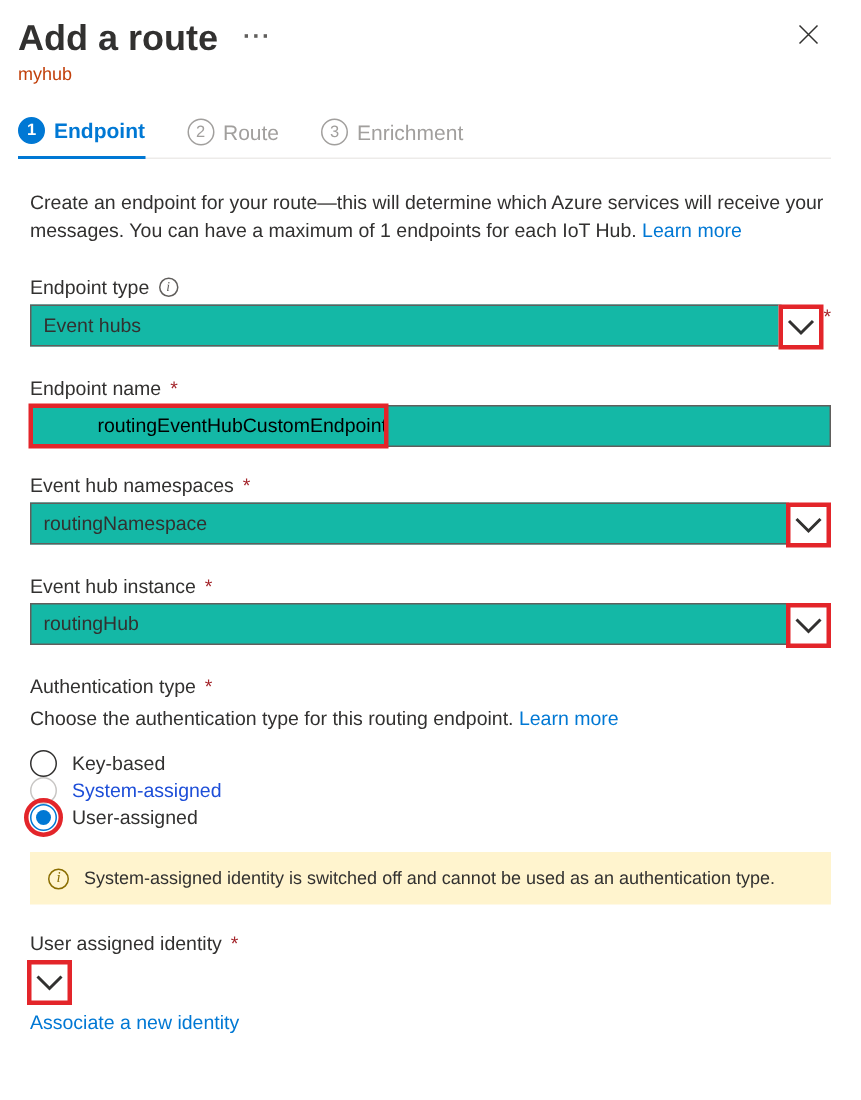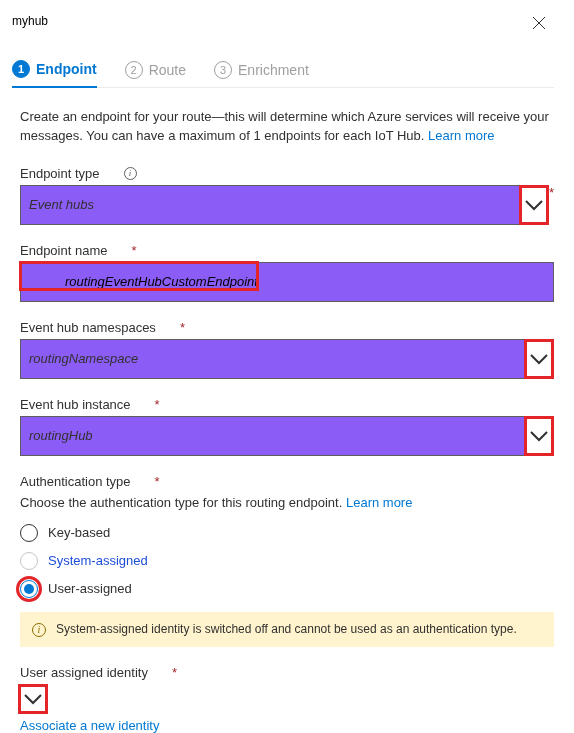--- a/index.html
+++ b/index.html
@@ -9,72 +9,75 @@
     font-size: 13px;
     color: #323130;
     width: 574px;
     background: #fff;
   }
   .panel { padding: 12px 20px 20px 12px; }
   .header { display: flex; justify-content: space-between; align-items: flex-start; }
   .title-block { }
   .title { font-size: 24px; font-weight: 600; margin: 0; }
   .more { display:inline-block; margin-left:10px; color:#605e5c; font-size:16px; letter-spacing:1px; position:relative; top:-4px; cursor:pointer;}
-  .subtitle { font-size: 12px; color: #000000; margin-top: 2px; text-align: right; }
+  .subtitle { font-size: 12px; color: #c2410c; margin-top: 2px; }
   .close { font-size: 16px; color: #323130; cursor: pointer; padding:4px 8px; }
 
   .wizard { display:flex; gap:28px; border-bottom:1px solid #edebe9; margin-top:14px; }
   .step { display:flex; align-items:center; gap:6px; padding:8px 0; color:#a19f9d; font-size:14px; cursor:pointer; }
   .step-num { width:18px; height:18px; border:1px solid #a19f9d; border-radius:50%; display:flex; align-items:center; justify-content:center; font-size:11px; }
   .step.active { color:#0078d4; border-bottom:2px solid #0078d4; font-weight:600; margin-bottom:-1px;}
   .step.active .step-num { background:#0078d4; border-color:#0078d4; color:#fff; }
 
   .body { padding: 20px 0 0 8px; }
   .intro { line-height:1.45; margin-bottom:20px; }
   a.link { color:#0078d4; text-decoration:none; cursor:pointer; }
 
   .field { margin-bottom: 18px; }
-  .label { font-size:13px; margin-bottom:4px; display:flex; align-items:center; gap:24px;}
+  .label { font-size:13px; margin-bottom:4px; display:flex; align-items:center; gap:6px;}
   .req { color:#a4262c; }
   .info-icon { width:13px; height:13px; border:1px solid #605e5c; border-radius:50%; display:inline-flex; align-items:center; justify-content:center; font-size:9px; color:#605e5c; font-style:italic; font-family:serif;}
 
   .control-row { display:flex; align-items:stretch; }
   .select, .input {
-    flex:1; height:40px; border:1px solid #605e5c; padding:0 8px; font-size:13px;
-    display:flex; align-items:center; justify-content:space-between; background:#8b5cf6;
+    flex:1; height:28px; border:1px solid #605e5c; padding:0 8px; font-size:13px;
+    display:flex; align-items:center; justify-content:space-between; background:#14b8a6;
     font-family:inherit;
-    font-style:italic;
   }
   .input { outline:none;padding-left:44px; }
   .chev-box { width:28px; display:flex; align-items:center; justify-content:center; border:1px solid #605e5c; border-left:none; cursor:pointer;}
   .hl-chev { border:3px solid #e3252a; width:30px; margin-left:-2px; z-index:1; background:#fff;}
   .hl-input-wrap { position:relative; }
   .hl-input-box { position:absolute; border:3px solid #e3252a; height:30px; top:-1px; left:-1px; width:240px; pointer-events:none;}
 
   .sublink { margin-top:4px; }
 
   .auth-desc { margin:6px 0 14px 0; }
-  .radios { display:flex; flex-direction:column; gap:10px; margin-bottom:14px; }
+  .radios { display:flex; flex-direction:column; margin-bottom:14px; }
   .radio { display:flex; align-items:center; gap:10px; cursor:pointer; }
   .radio.disabled { color:#1d4ed8; cursor:default;}
   .r-outer { width:18px; height:18px; border:1px solid #323130; border-radius:50%; display:flex; align-items:center; justify-content:center;}
   .radio.disabled .r-outer{ border-color:#c8c6c4;}
   .r-inner { width:10px; height:10px; border-radius:50%; background:#0078d4; }
   .radio.selected .r-outer { border-color:#0078d4; }
   .hl-radio { outline:3px solid #e3252a; outline-offset:1px; }
 
   .alert { background:#fff4ce; padding:10px 12px; display:flex; gap:10px; align-items:flex-start; font-size:12px; margin-bottom:18px;}
   .alert-icon { width:14px; height:14px; border:1px solid #8a6d00; border-radius:50%; display:flex; align-items:center; justify-content:center; font-size:10px; color:#8a6d00; font-style:italic; font-family:serif; flex-shrink:0; margin-top:1px;}
 </style>
 </head>
 <body>
 
 <div class="panel">
   <div class="header">
     <div class="title-block">
+      <h1 class="title">
+        <span>Add a route</span>
+        <span class="more">···</span>
+      </h1>
       <div class="subtitle">myhub</div>
     </div>
     <div class="close">
       <svg width="14" height="14" viewBox="0 0 14 14">
           <path d="M1 1 L13 13 M13 1 L1 13" stroke="#323130" stroke-width="1"></path>
         </svg>
     </div>
   </div>
 
   <div class="wizard">

